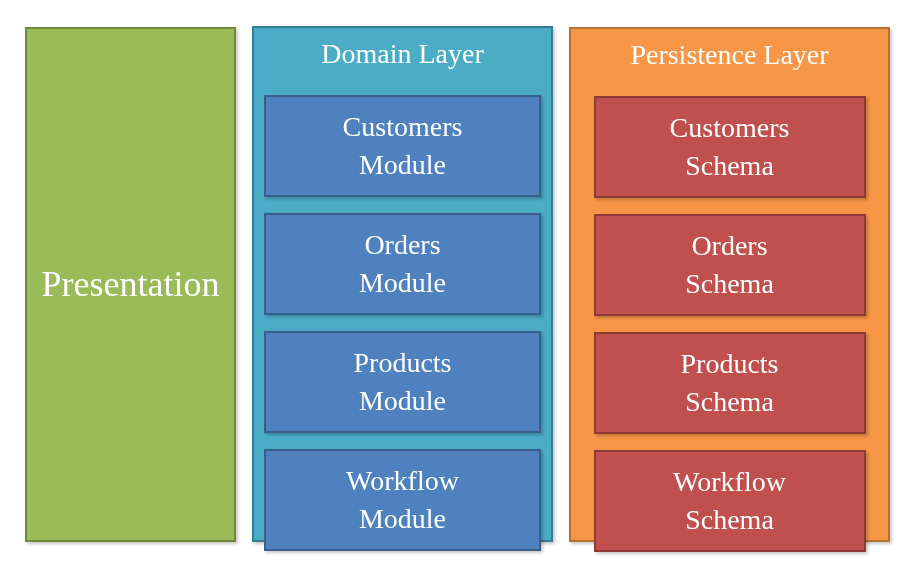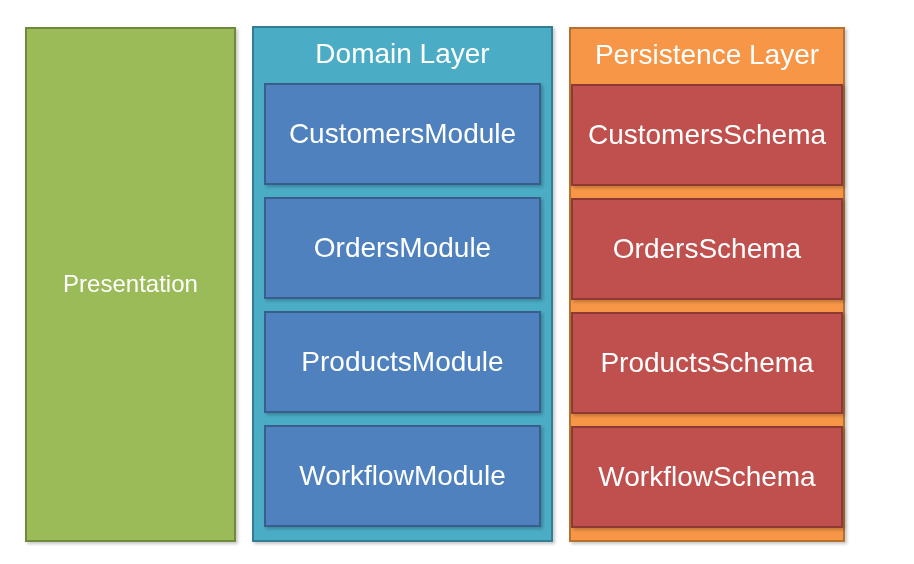--- a/index.html
+++ b/index.html
@@ -3,21 +3,21 @@
 <meta charset="utf-8">
 <style>
   :root {
     --green_fill:#9BBB59; --green_border:#6F8A3B;
     --teal_fill:#4BACC6;  --teal_border:#337E95;
     --blue_fill:#4E81BD;  --blue_border:#3A5E8C;
     --orange_fill:#F79646;--orange_border:#B4712F;
     --red_fill:#C0504D;   --red_border:#8E3A34;
     --text_color:#FFFFFF; --canvas_bg:#FFFFFF;
   }
-  * { box-sizing: border-box; margin: 0; padding: 0; }
+  * { box-sizing: border-box; margin: 0; padding: 0; font-family: Liberation Serif, serif; }
   html,body { background:#fff; }
   .canvas {
     position: relative;
     width: 914px; height: 564px;
     background: var(--canvas_bg);
     overflow: hidden;
     font-family: "Liberation Sans", sans-serif;
     color: var(--text_color);
   }
   .layer {
@@ -30,34 +30,34 @@
     left: 25px; top: 27px; width: 211px; height: 515px;
     background: var(--green_fill); border-color: var(--green_border);
     display: flex; flex-direction: column;
     align-items: center; justify-content: center;
   }
   .layer-domain {
     left: 252px; top: 26px; width: 301px; height: 516px;
     background: var(--teal_fill); border-color: var(--teal_border);
   }
   .layer-persistence {
-    left: 569px; top: 27px; width: 276px; height: 515px;
+    left: 569px; top: 27px; width: 321px; height: 515px;
     background: var(--orange_fill); border-color: var(--orange_border);
   }
   .layer-title {
     height: 51px;
     display: flex; align-items: center; justify-content: center;
     font-size: 28px; line-height: 1.2;
   }
-  .big-label { font-size: 24px; line-height: 1.34; text-align: center; }
+  .big-label { font-size: 36px; line-height: 1.34; text-align: center; }
   .big-label span { display: block; }
   .inner-box {
-    height: 102px; margin: 4px auto 12px auto;
+    height: 102px; margin: 16px auto 12px auto;
     border-style: solid; border-width: 2px;
-    display: flex; flex-direction: row;
+    display: flex; flex-direction: column;
     align-items: center; justify-content: center;
     text-align: center;
     font-size: 28px; line-height: 1.34;
     box-shadow: 2px 2px 3px rgba(0,0,0,0.22);
   }
   .inner-box span { display: block; }
   .layer-domain .inner-box {
     width: 277px;
     background: var(--blue_fill); border-color: var(--blue_border);
   }

